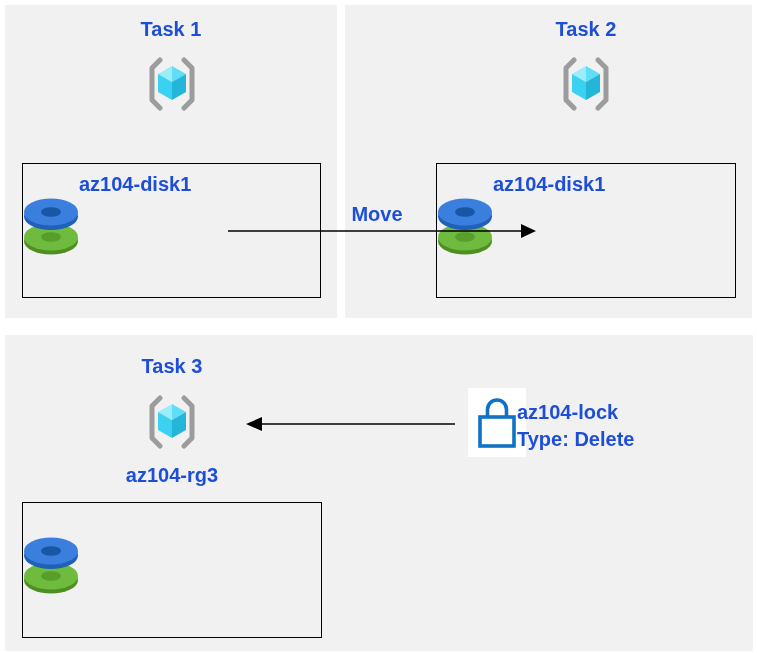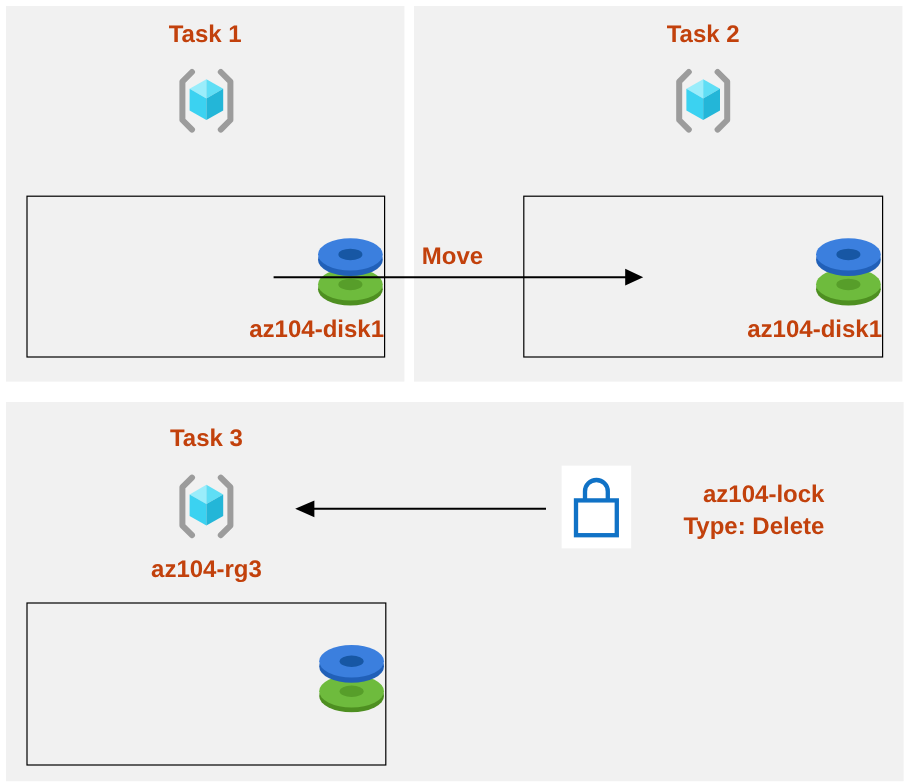--- a/index.html
+++ b/index.html
@@ -1,40 +1,40 @@
 <!DOCTYPE html>
 <html><head>
 <meta charset="utf-8">
 <style>
   html,body{margin:0;padding:0;background:#ffffff;}
   .canvas{
     position:relative;width:757px;height:653px;background:#ffffff;
-    font-family:"Liberation Sans",sans-serif;color:#c2410c;overflow:hidden;
+    font-family:"Liberation Sans",sans-serif;color:#1d4ed8;overflow:hidden;
   }
   .panel{position:absolute;background:#F1F1F1;}
   .ptitle,.plabel,.blabel{
     position:absolute;text-align:center;font-weight:bold;font-size:20px;line-height:22px;
   }
   .blabel{position:static;}
   .icon{position:absolute;display:block;}
   .rbox{
     position:absolute;border:1.5px solid #000;box-sizing:border-box;
-    display:flex;flex-direction:column;align-items:flex-end;
+    display:flex;flex-direction:row;align-items:flex-start;
   }
   .rbox .icon-disk{margin-top:33px;}
   .rbox .blabel{margin-top:9px;}
   .arrow-overlay{position:absolute;left:0;top:0;pointer-events:none;z-index:6;}
   .move-label{
     position:absolute;left:327px;top:203px;width:100px;text-align:center;
     font-weight:bold;font-size:20px;z-index:7;
   }
   .lock-box{position:absolute;left:463px;top:53px;width:58px;height:69px;background:#fff;
     display:flex;align-items:center;justify-content:center;}
   .lock-text{
-    position:absolute;left:512px;top:64px;width:170px;text-align:right;
+    position:absolute;left:512px;top:64px;width:170px;text-align:left;
     font-weight:bold;font-size:20px;line-height:27px;z-index:7;
   }
 </style>
 </head>
 <body>
 
 <svg width="0" height="0" style="position:absolute" aria-hidden="true">
   <defs>
     <g id="rg-sym">
       <path d="M13,3 L5,11 L5,43 L13,51" fill="none" stroke="#9C9C9C" stroke-width="5" stroke-linecap="round" stroke-linejoin="round"></path>

